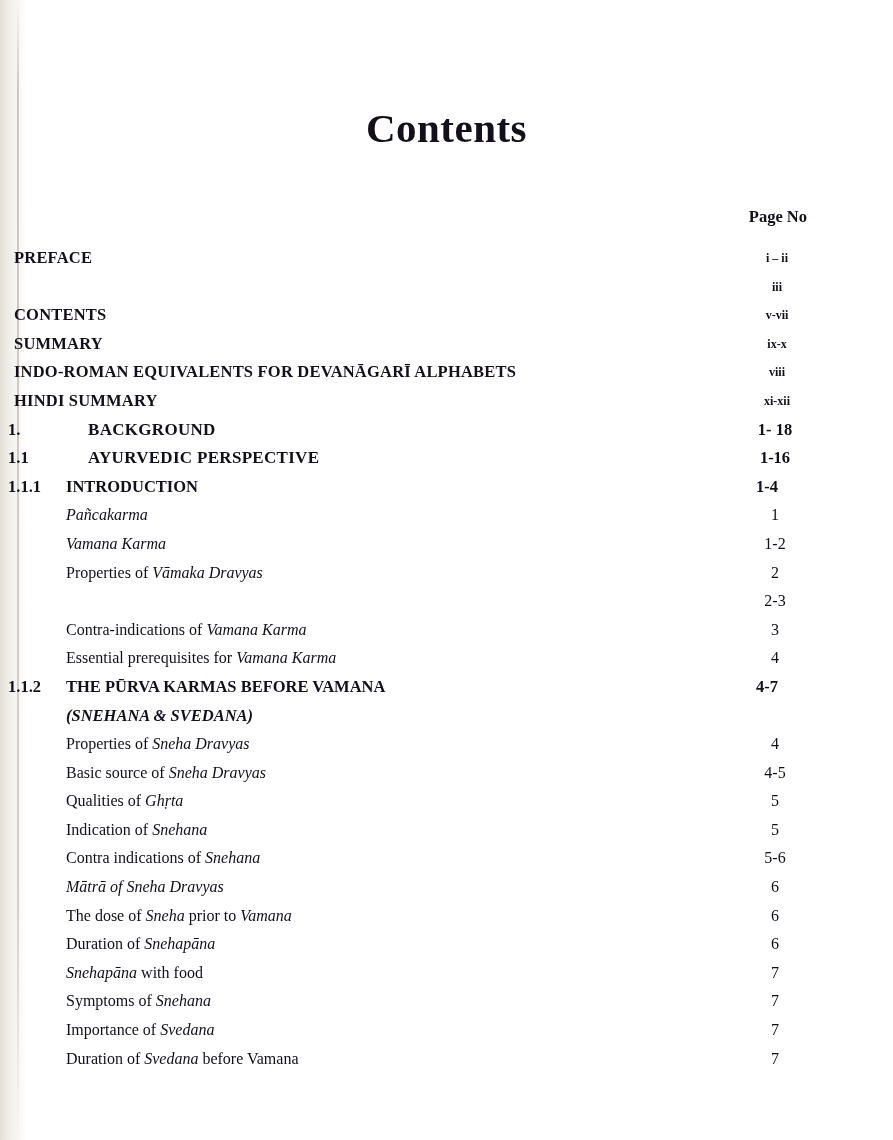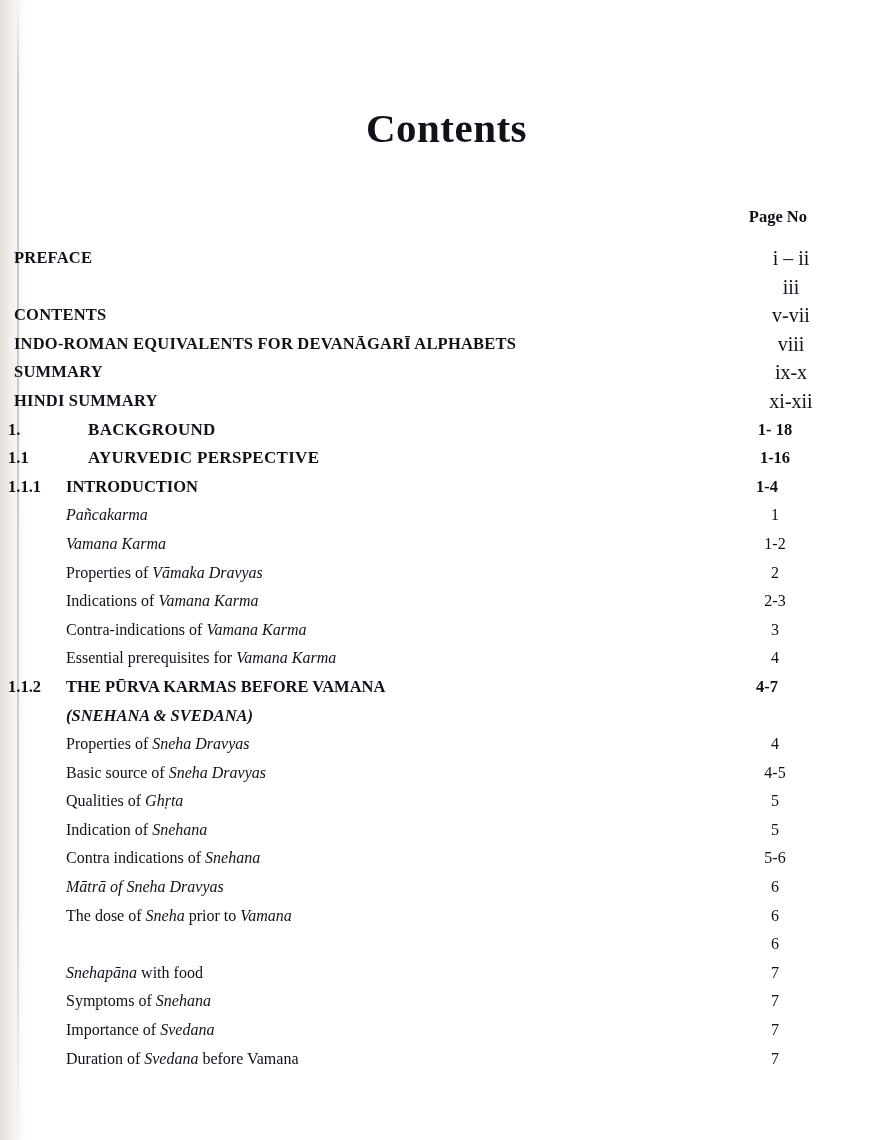--- a/index.html
+++ b/index.html
@@ -87,21 +87,21 @@
     top: 0;
     right: 0;
     width: 140px;
     text-align: center;
     line-height: 28.6px;
     white-space: nowrap;
   }
 
   
   .lvl-front .label { left: 14px; font-size: 16.5px; font-weight: bold; letter-spacing: .2px; }
-  .lvl-front .pg { font-size: 20px; font-weight: normal; right: 32px; }
+  .lvl-front .pg { font-size: 12px; font-weight: bold; right: 46px; }
 
   .lvl-h1 .label { left: 66px; font-size: 17px; font-weight: bold; letter-spacing: .3px; margin-left: 22px; }
   .lvl-h1 .pg { font-size: 16.5px; font-weight: bold; right: 48px; }
 
   .lvl-h2 .label { left: 66px; font-size: 16.5px; font-weight: bold; }
   .lvl-h2 .pg { font-size: 16.5px; font-weight: bold; right: 56px; }
 
   .lvl-item .label { left: 66px; font-size: 16px; font-weight: normal; }
   .lvl-item .pg { font-size: 16px; font-weight: normal; right: 48px; }
 
@@ -127,26 +127,26 @@
         <div class="pg">i – ii</div>
       </div>
       <div class="row lvl-front">
         <div class="pg">iii</div>
       </div>
       <div class="row lvl-front">
         <div class="label"><span>CONTENTS</span></div>
         <div class="pg">v-vii</div>
       </div>
       <div class="row lvl-front">
+        <div class="label"><span>SUMMARY</span></div>
+        <div class="pg">ix-x</div>
+      </div>
+      <div class="row lvl-front">
         <div class="label"><span>INDO-ROMAN EQUIVALENTS FOR DEVANĀGARĪ ALPHABETS</span></div>
         <div class="pg">viii</div>
-      </div>
-      <div class="row lvl-front">
-        <div class="label"><span>SUMMARY</span></div>
-        <div class="pg">ix-x</div>
       </div>
       <div class="row lvl-front">
         <div class="label"><span>HINDI SUMMARY</span></div>
         <div class="pg">xi-xii</div>
       </div>
       <div class="row lvl-h1">
         <div class="num">1.</div>
         <div class="label"><span>BACKGROUND</span></div>
         <div class="pg">1- 18</div>
       </div>
@@ -166,21 +166,20 @@
       </div>
       <div class="row lvl-item">
         <div class="label"><span class="it">Vamana Karma</span></div>
         <div class="pg">1-2</div>
       </div>
       <div class="row lvl-item">
         <div class="label"><span>Properties of </span><span class="it">Vāmaka Dravyas</span></div>
         <div class="pg">2</div>
       </div>
       <div class="row lvl-item">
-        <div class="label"><span>Indications of </span><span class="it">Vamana Karma</span></div>
         <div class="pg">2-3</div>
       </div>
       <div class="row lvl-item">
         <div class="label"><span>Contra-indications of </span><span class="it">Vamana Karma</span></div>
         <div class="pg">3</div>
       </div>
       <div class="row lvl-item">
         <div class="label"><span>Essential prerequisites for </span><span class="it">Vamana Karma</span></div>
         <div class="pg">4</div>
       </div>
@@ -215,20 +214,21 @@
       </div>
       <div class="row lvl-item">
         <div class="label"><span class="it">Mātrā of Sneha Dravyas</span></div>
         <div class="pg">6</div>
       </div>
       <div class="row lvl-item">
         <div class="label"><span>The dose of </span><span class="it">Sneha</span><span> prior to </span><span class="it">Vamana</span></div>
         <div class="pg">6</div>
       </div>
       <div class="row lvl-item">
+        <div class="label"><span>Duration of </span><span class="it">Snehapāna</span></div>
         <div class="pg">6</div>
       </div>
       <div class="row lvl-item">
         <div class="label"><span class="it">Snehapāna</span><span> with food</span></div>
         <div class="pg">7</div>
       </div>
       <div class="row lvl-item">
         <div class="label"><span>Symptoms of </span><span class="it">Snehana</span></div>
         <div class="pg">7</div>
       </div>

